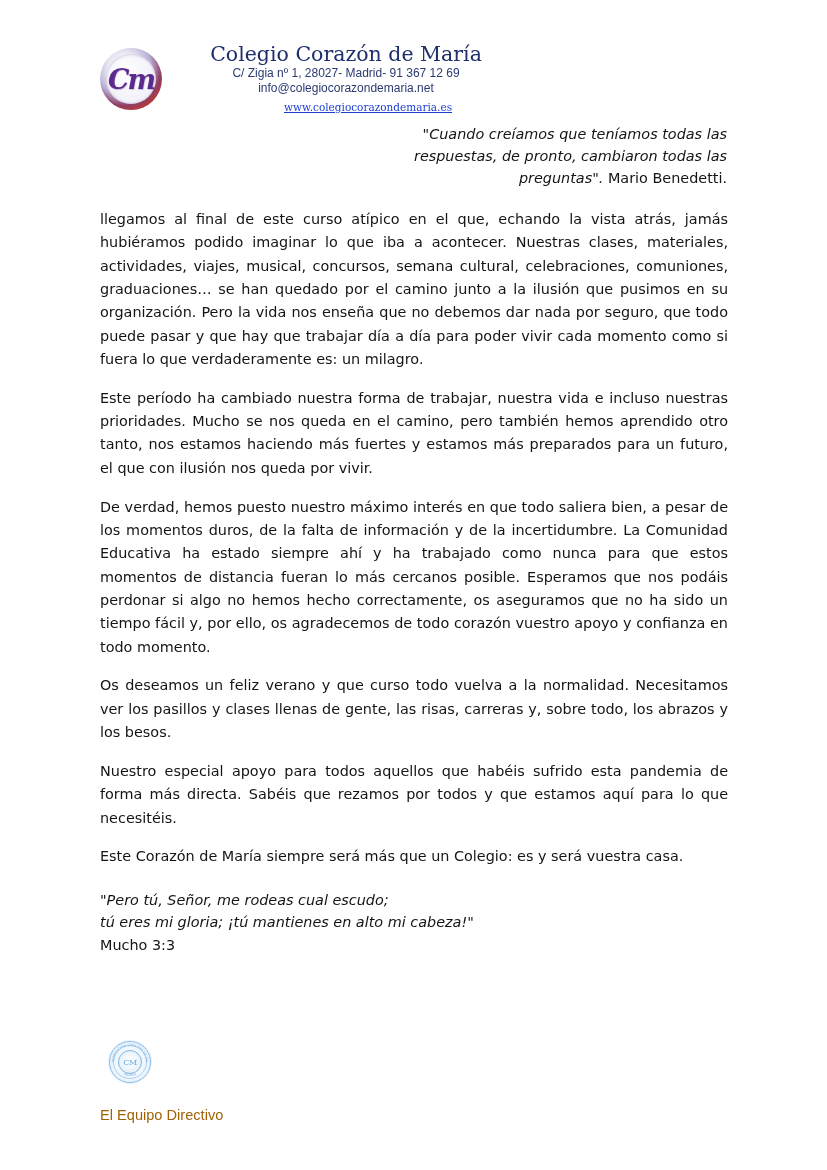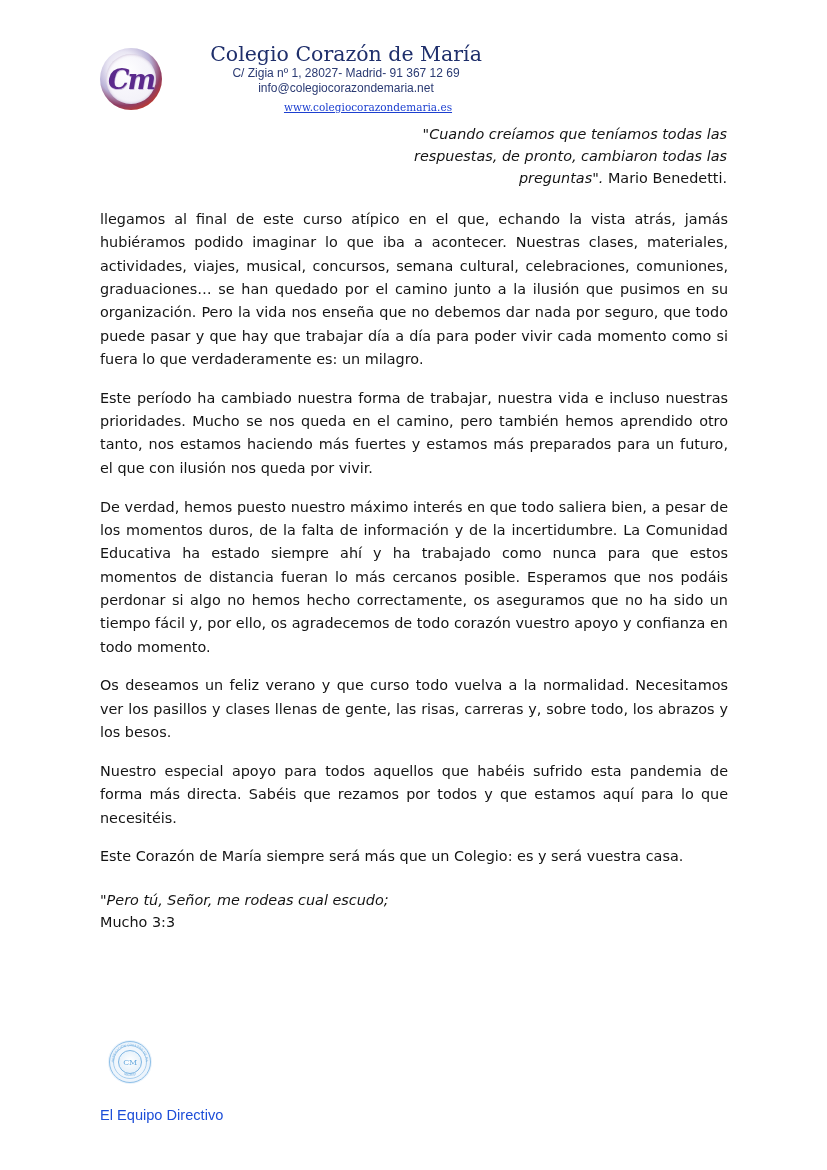--- a/index.html
+++ b/index.html
@@ -209,21 +209,21 @@
     font-size: 3.6px;
     font-family: "DejaVu Sans", sans-serif;
   }
   .seal-arc svg { display: block; width: 100%; height: 100%; }
 
   .signature {
     margin-top: 22px;
     font-family: "Liberation Sans", sans-serif;
     font-size: 14.6px;
     line-height: 1.3;
-    color: #1d4ed8;
+    color: #a16207;
   }
 </style>
 </head>
 <body>
 
 <div class="page">
 
   <div class="letterhead">
 
     <div class="crest">
@@ -256,20 +256,21 @@
     <p class="para">De verdad, hemos puesto nuestro máximo interés en que todo saliera bien, a pesar de los momentos duros, de la falta de información y de la incertidumbre. La Comunidad Educativa ha estado siempre ahí y ha trabajado como nunca para que estos momentos de distancia fueran lo más cercanos posible. Esperamos que nos podáis perdonar si algo no hemos hecho correctamente, os aseguramos que no ha sido un tiempo fácil y, por ello, os agradecemos de todo corazón vuestro apoyo y confianza en todo momento.</p>
 
     <p class="para">Os deseamos un feliz verano y que curso todo vuelva a la normalidad. Necesitamos ver los pasillos y clases llenas de gente, las risas, carreras y, sobre todo, los abrazos y los besos.</p>
 
     <p class="para">Nuestro especial apoyo para todos aquellos que habéis sufrido esta pandemia de forma más directa. Sabéis que rezamos por todos y que estamos aquí para lo que necesitéis.</p>
 
     <p class="para last-of-body">Este Corazón de María siempre será más que un Colegio: es y será vuestra casa.</p>
 
     <div class="psalm">
       <div class="verse">"Pero tú, Señor, me rodeas cual escudo;</div>
+      <div class="verse">tú eres mi gloria; ¡tú mantienes en alto mi cabeza!"</div>
       <div class="ref">Mucho 3:3</div>
     </div>
   </div>
 
   <div class="footer">
 
     <div class="seal">
       <div class="seal-ring1"></div>
       <div class="seal-ring2"></div>
       <div class="seal-ring3"></div>

